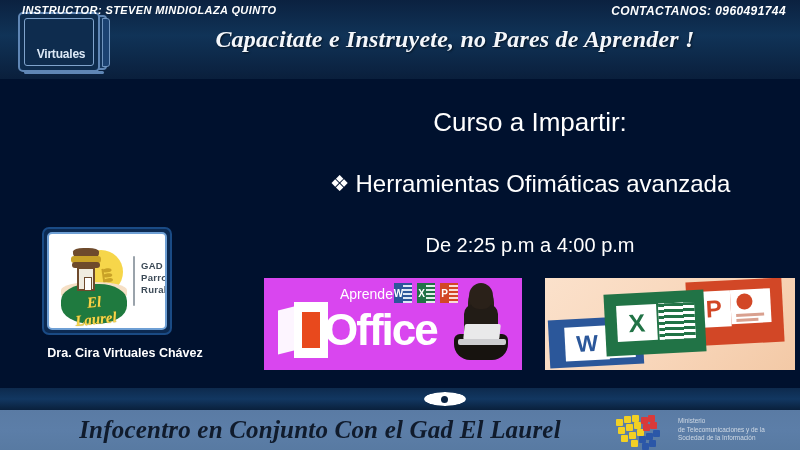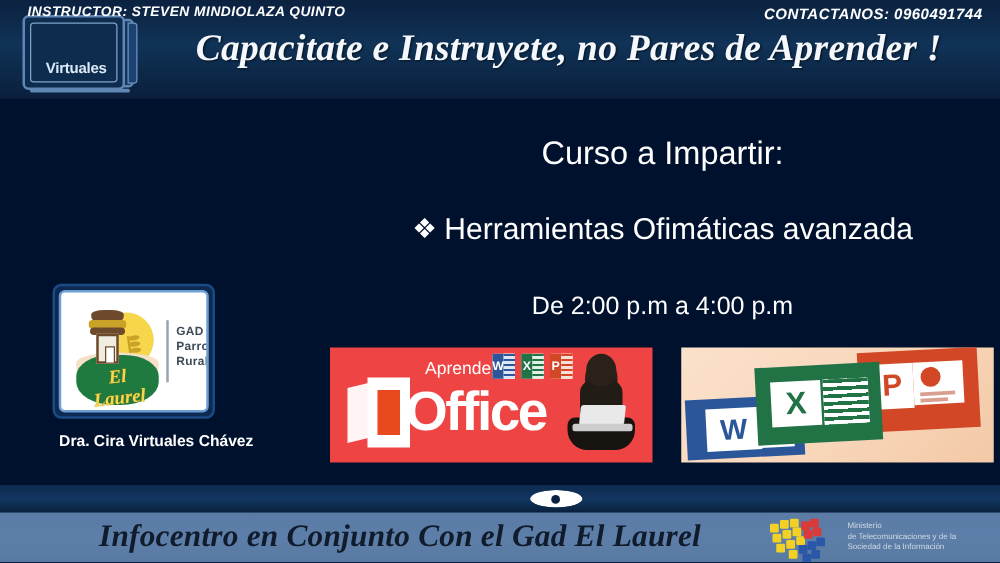--- a/index.html
+++ b/index.html
@@ -62,21 +62,21 @@
     text-align:center; color:#dce9f7; font-weight:bold;
     font-size:12px; letter-spacing:-0.2px;
     font-family:"Liberation Sans", sans-serif;
   }
   .main-title{
     position:absolute; left:120px; top:17px; width:670px; height:44px;
     display:flex; align-items:center; justify-content:center;
     color:#f4f7fb;
     font-family:"Liberation Serif", serif;
     font-weight:bold; font-style:italic;
-    font-size:30px; letter-spacing:0.2px;
+    font-size:24px; letter-spacing:0.2px;
     text-shadow:1px 1px 2px rgba(0,0,0,.6);
     white-space:nowrap;
   }
 
   
   .logo-card{
     position:absolute;
     border:2px solid #1a4b85;
     border-radius:7px;
     background:#0a2palette;
@@ -219,21 +219,21 @@
     text-align:center; color:#ffffff; font-size:20px;
   }
   .course-line3{
     position:absolute; left:270px; top:234px; width:520px;
     text-align:center; color:#ffffff; font-size:20px;
   }
 
   
   #office-banner{
     position:absolute; left:264px; top:278px; width:258px; height:92px;
-    background:#ef4444; overflow:hidden;
+    background:#d946ef; overflow:hidden;
   }
   .of-logo{
     position:absolute; left:14px; top:24px; width:50px; height:56px;
   }
   .of-logo .p1{
     position:absolute; left:0; top:6px; width:20px; height:44px;
     background:#ffffff; transform:skewY(-14deg); opacity:.95;
   }
   .of-logo .p2{
     position:absolute; left:16px; top:0; width:34px; height:56px;
@@ -477,21 +477,21 @@
       <div class="gad-text">
         <div>GAD</div>
         <div>Parroquial</div>
         <div>Rural</div>
       </div>
     </div>
   </div>
 
   <div class="course-head">Curso a Impartir:</div>
   <div class="course-main"><span class="course-bullet">❖</span><span>Herramientas Ofimáticas avanzada</span></div>
-  <div class="course-line3">De 2:00 p.m a 4:00 p.m</div>
+  <div class="course-line3">De 2:25 p.m a 4:00 p.m</div>
 
   <div id="office-banner">
     <div class="of-logo">
       <div class="p1"></div>
       <div class="p2"></div>
       <div class="p3"></div>
     </div>
     <div class="of-aprende">Aprende</div>
     <div class="of-icons">
       <span class="of-ic ic-w">

